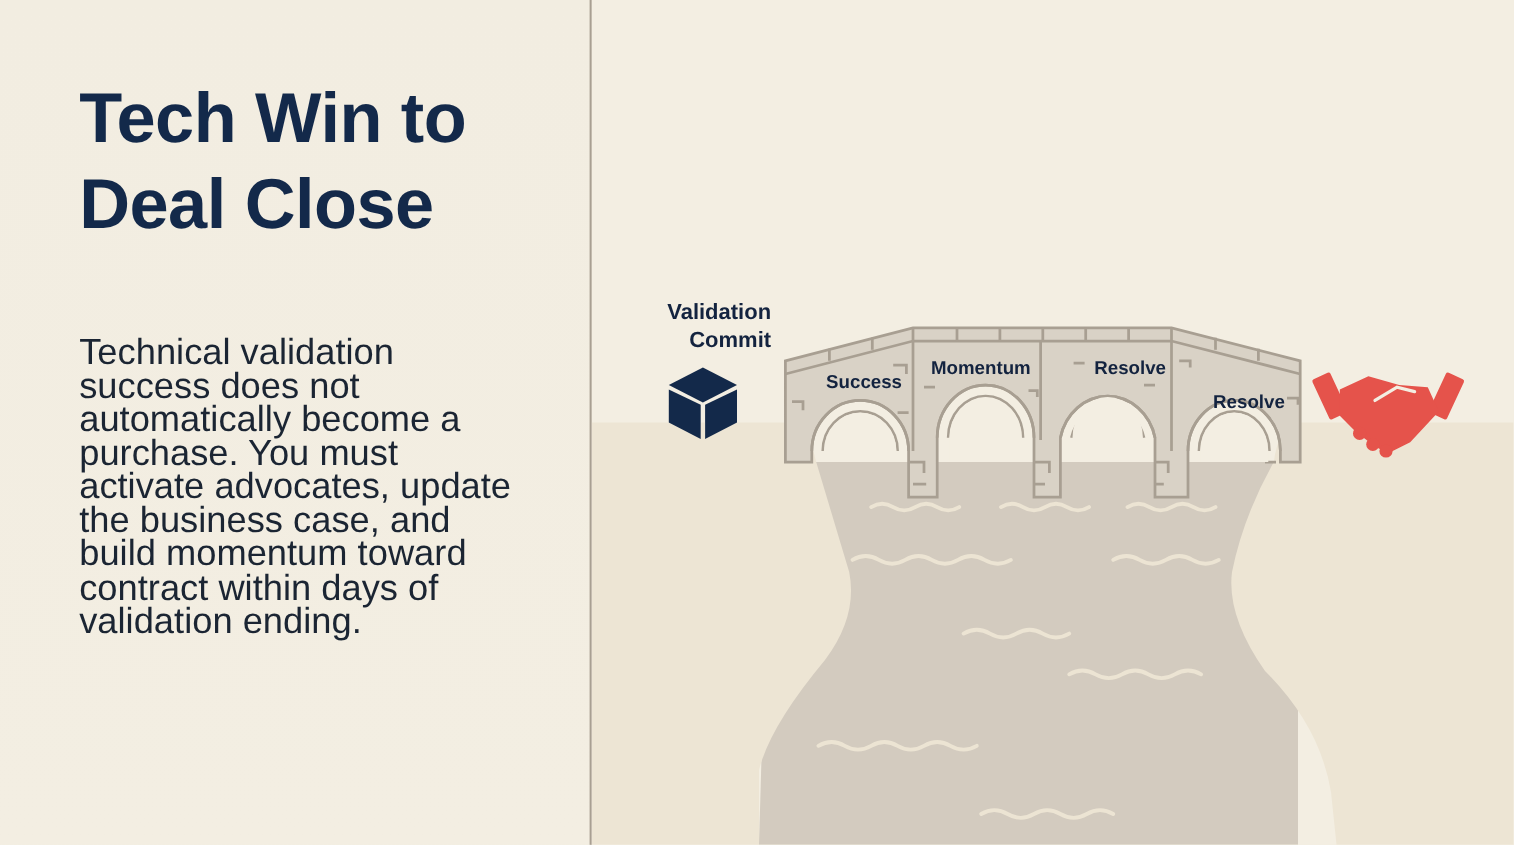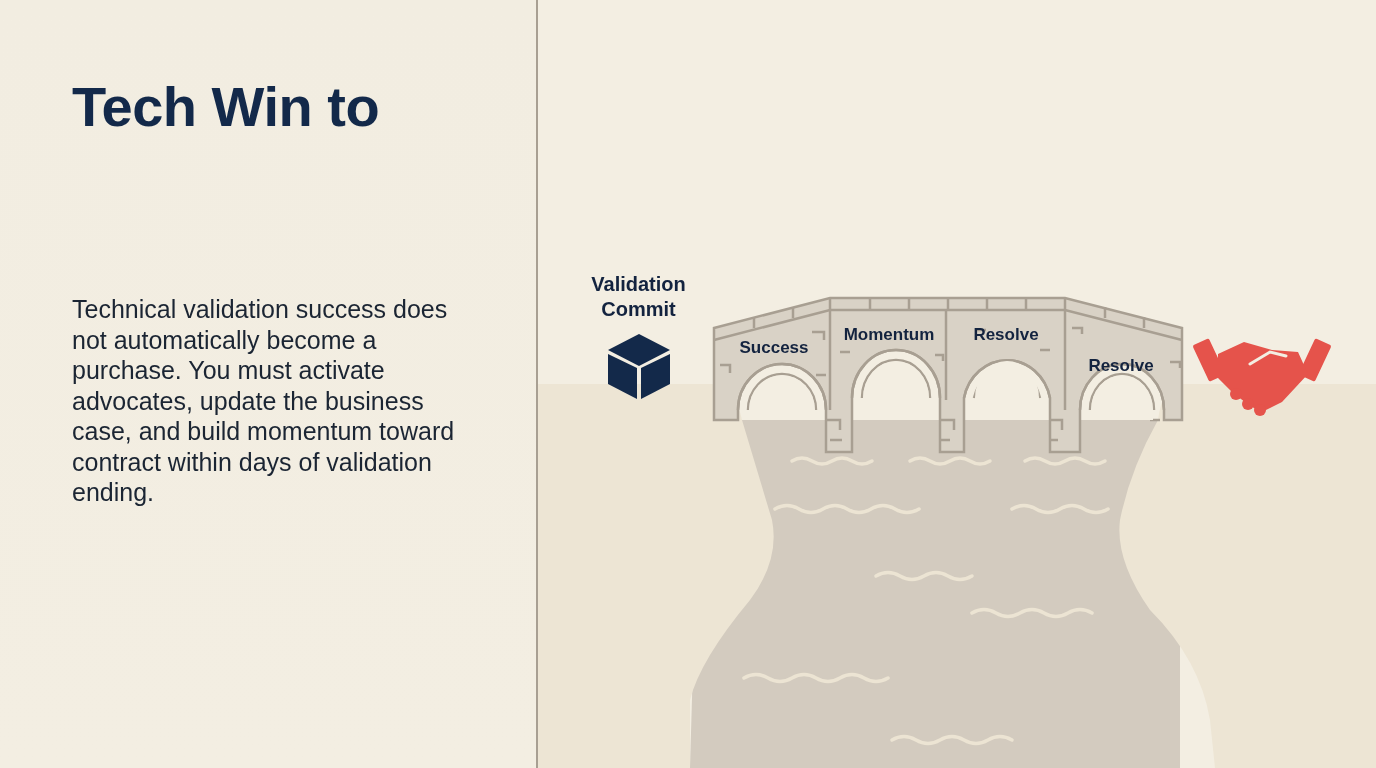--- a/index.html
+++ b/index.html
@@ -11,44 +11,45 @@
   .left-panel {
     position: absolute; left: 0; top: 0; width: 536px; height: 768px;
     background: linear-gradient(180deg, #f2ede1 0%, #f3eee2 100%);
   }
   .divider {
     position: absolute; left: 536px; top: 0; width: 2px; height: 768px;
     background: #a89f92;
   }
   .title {
     position: absolute; left: 72px; top: 68px; margin: 0;
-    font-size: 56px; line-height: 78px; font-weight: 700; color: #13294a;
+    font-size: 64px; line-height: 78px; font-weight: 700; color: #13294a;
     letter-spacing: -0.5px;
   }
   .body-text {
-    position: absolute; left: 72px; top: 294px; width: 400px; margin: 0;
-    font-size: 25px; line-height: 30.5px; color: #1b2533;
+    position: absolute; left: 72px; top: 305px; width: 400px; margin: 0;
+    font-size: 33px; line-height: 30.5px; color: #1b2533;
   }
   .right-panel {
     position: absolute; left: 538px; top: 0; width: 838px; height: 768px;
     background: #f3eee2;
   }
   .scene { position: absolute; left: 0; top: 0; }
   .label {
-    position: absolute; font-weight: 700; color: #13233f; text-align: center;
+    position: absolute; font-weight: 700; color: #13233f; text-align: right;
   }
   .endpoint-label { font-size: 20px; line-height: 25px; }
   .arch-label { font-size: 17px; line-height: 20px; }
 </style>
 </head>
 <body>
 
 <div class="left-panel">
   <h1 class="title">
     <span>Tech Win to</span><br>
+    <span>Deal Close</span>
   </h1>
   <p class="body-text">Technical validation success does not automatically become a purchase. You must activate advocates, update the business case, and build momentum toward contract within days of validation ending.</p>
 </div>
 
 <div class="divider"></div>
 
 <div class="right-panel">
   <svg class="scene" width="838" height="768" viewBox="538 0 838 768">
 
     <path d="M 700 420 L 1180 420 L 1180 768 L 690 768 Z" fill="#d3cbbf"></path>

